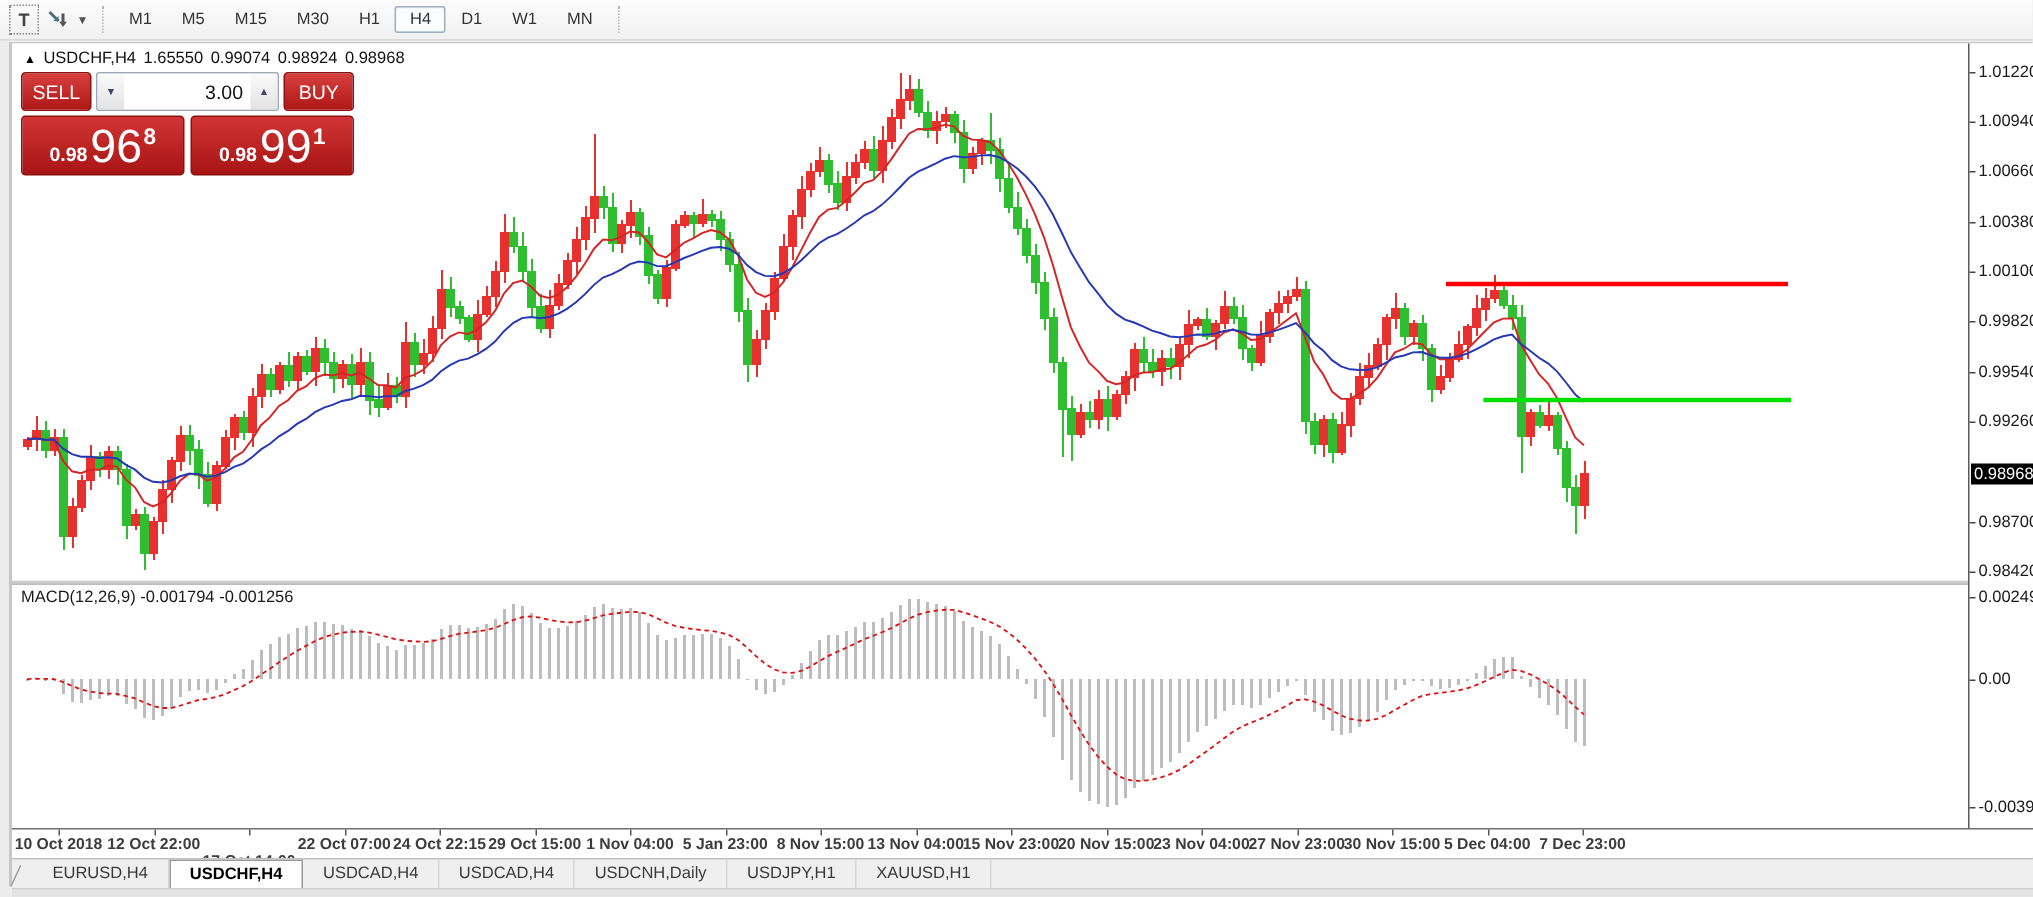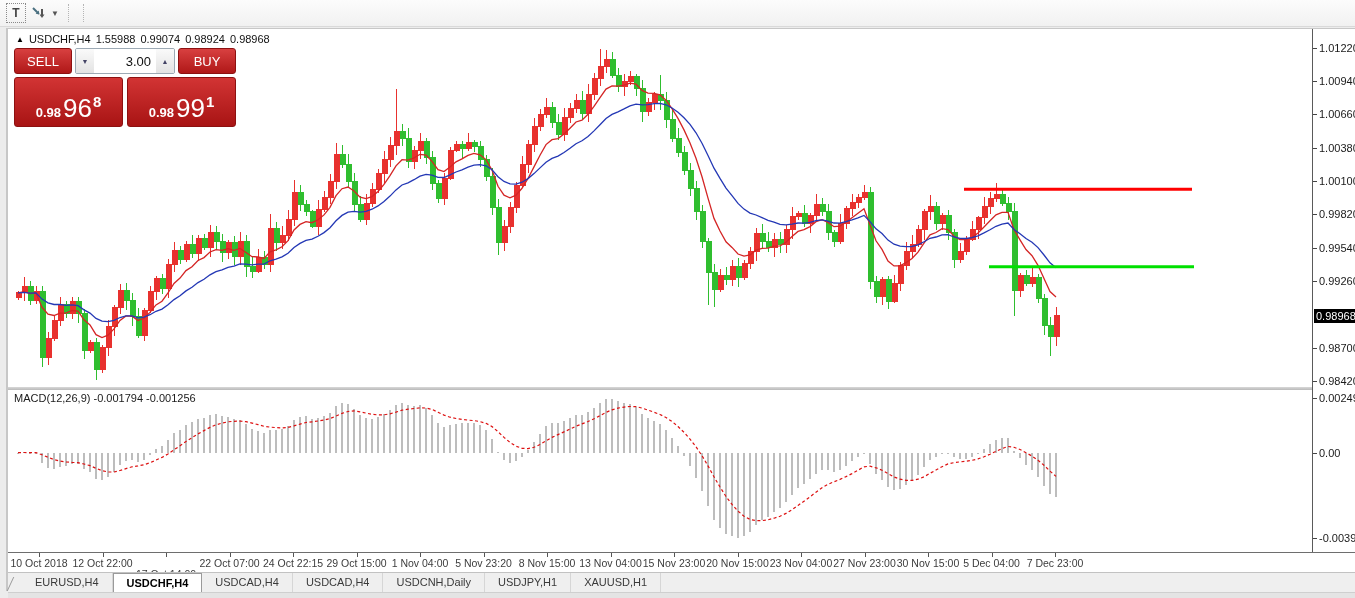--- a/index.html
+++ b/index.html
@@ -34,40 +34,40 @@
                    padding:1px 2px; text-align:left; }
 
   #chart-title { position:absolute; left:8px; top:4px; font-size:11px; color:#111; display:flex; gap:5px;
                  align-items:center; white-space:nowrap; }
   #chart-title .tri { font-size:8px; color:#000; }
 
   
   #trade-panel { position:absolute; left:6px; top:19px; width:222px; }
   #tp-row1 { display:flex; height:26px; }
   .tp-btn { background:linear-gradient(#d84040,#b01818); color:#fff; font-size:13px; border:1px solid #8d1111;
-            border-radius:3px; width:58px; display:flex; align-items:center; justify-content:center; cursor:pointer; }
+            border-radius:3px; width:47px; display:flex; align-items:center; justify-content:center; cursor:pointer; }
   #vol-box { flex:1; display:flex; margin:0 3px; border:1px solid #9daab5; border-radius:2px; background:#fff; overflow:hidden; }
   .vol-step { width:18px; background:linear-gradient(#fafafa,#e3e3e3); border:0; font-size:7px; color:#446;
               cursor:pointer; }
   #vol-input { flex:1; border:0; outline:0; text-align:right; font-size:13px; padding-right:5px; color:#111;
                font-family:"Liberation Sans",sans-serif; width:50px; }
-  #tp-row2 { display:flex; margin-top:3px; gap:4px; height:50px; }
+  #tp-row2 { display:flex; margin-top:3px; gap:4px; height:40px; }
   .price-box { flex:1; background:linear-gradient(#d23434,#a81414); border:1px solid #8d1111; border-radius:3px;
                color:#fff; display:flex; align-items:flex-end; justify-content:center; padding-bottom:3px; cursor:pointer; }
   .price-box .small { font-size:13px; font-weight:bold; margin-right:2px; margin-bottom:3px; }
-  .price-box .big { font-size:26px; font-weight:normal; line-height:30px; }
+  .price-box .big { font-size:31px; font-weight:normal; line-height:30px; }
   .price-box .sup { font-size:15px; font-weight:bold; margin-left:1px; margin-bottom:13px; }
 
   #macd-label { position:absolute; left:6px; top:2px; font-size:11px; color:#1a1a1a; white-space:nowrap; }
 
   
   #date-row { position:absolute; left:0; top:523px; width:1349px; height:19px; background:#fff;
               border-top:1px solid #6e6e6e; }
   .date-label { position:absolute; top:4px; transform:translateX(-50%); font-size:10.5px; color:#3c3c3c;
-                white-space:nowrap; }
+                white-space:nowrap;font-weight:bold; }
   .date-tick { position:absolute; top:0; width:1px; height:4px; background:#555; }
 
   
   #tabbar { position:absolute; left:0; top:543px; width:1349px; height:20px; background:#efefef;
             border-top:1px solid #c2c2c2; display:flex; align-items:stretch; padding-left:14px; }
   #tab-lead { position:absolute; left:2px; top:4px; width:10px; height:14px;
               border-left:1px solid #9a9a9a; transform:skewX(-25deg); }
   .tab { padding:3px 13px 0 13px; font-size:11px; color:#3a3a3a; border-right:1px solid #d6d6d6;
          cursor:pointer; white-space:nowrap; }
   .tab.active { background:#fff; font-weight:bold; color:#000; border:1px solid #9a9a9a; border-bottom:0;
@@ -87,20 +87,31 @@
     <div class="tool-btn">
       <svg width="18" height="16" viewBox="0 0 18 16">
         <path d="M3 3 L9 9" stroke="#4a7080" stroke-width="2" fill="none"></path>
         <path d="M9 9 L9 5.6 L5.6 9 Z" fill="#4a7080" transform="rotate(0 9 9)"></path>
         <path d="M12 4 L12 11" stroke="#555" stroke-width="2" fill="none"></path>
         <path d="M9.5 9.5 L14.5 9.5 L12 13 Z" fill="#555"></path>
       </svg>
       <span class="caret">▼</span>
     </div>
     <div class="vsep"></div>
+    <div id="tf-group" style="display:flex;">
+        <div class="tf-btn">M1</div>
+        <div class="tf-btn">M5</div>
+        <div class="tf-btn">M15</div>
+        <div class="tf-btn">M30</div>
+        <div class="tf-btn">H1</div>
+        <div class="tf-btn active">H4</div>
+        <div class="tf-btn">D1</div>
+        <div class="tf-btn">W1</div>
+        <div class="tf-btn">MN</div>
+      </div>
     <div class="vsep"></div>
   </div>
 
   <div id="chartwin">
 
     <div id="price-area">
       <svg id="price-svg" width="1304" height="359">
           <line x1="10.5" y1="262.03926663292583" x2="10.5" y2="270.98588576871805" stroke="#e8312e" stroke-width="1" shape-rendering="crispEdges"></line>
           <rect x="8" y="263.9223999999994" width="5" height="4.761600000000783" fill="#e8312e" stroke="#e8312e" shape-rendering="crispEdges"></rect>
           <line x1="16.5" y1="248.04442407757605" x2="16.5" y2="271.5328663989599" stroke="#e8312e" stroke-width="1" shape-rendering="crispEdges"></line>
@@ -450,21 +461,21 @@
           <line x1="1048.5" y1="278.1294782058283" x2="1048.5" y2="316.96927965773386" stroke="#e8312e" stroke-width="1" shape-rendering="crispEdges"></line>
           <rect x="1046" y="286.7780799999998" width="5" height="21.18912000000006" fill="#e8312e" stroke="#e8312e" shape-rendering="crispEdges"></rect>
           <polyline points="10,263.9 16,262.6 22,264.5 28,264.1 34,278.3 40,285.2 46,286.5 52,284.2 58,284.2 64,281.5 70,282.1 76,290.8 82,295.9 88,305.7 94,308.6 100,306.1 106,299.9 112,291.4 118,286.9 124,287.1 130,291.4 136,289.3 142,283.4 148,275.9 154,272.2 160,264.0 166,254.5 172,249.1 178,241.6 184,237.8 190,231.5 196,228.6 202,223.0 208,220.7 214,221.3 220,219.7 226,221.3 232,219.4 238,223.5 244,227.7 250,227.8 256,229.5 262,222.9 268,220.9 274,217.7 280,211.6 286,201.0 292,195.4 298,192.6 304,193.7 310,190.8 316,185.9 322,178.3 328,166.7 334,159.7 340,158.0 346,162.0 352,168.2 358,169.6 364,167.6 370,162.5 376,155.4 382,146.7 388,136.8 394,130.7 400,131.2 406,128.9 412,125.3 418,126.0 424,132.3 430,140.6 436,142.6 442,137.9 448,132.8 454,129.9 460,126.4 466,124.4 472,125.8 478,130.6 484,141.1 490,157.3 496,166.2 502,168.9 508,166.2 514,159.3 520,149.5 526,137.9 532,126.2 538,115.6 544,110.7 550,109.6 556,105.0 562,99.3 568,93.0 574,91.1 580,85.3 586,77.4 592,68.6 598,60.1 604,57.0 610,57.2 616,56.1 622,54.1 628,55.2 634,61.4 640,64.1 646,64.3 652,65.8 658,71.2 664,79.7 670,89.4 676,100.9 682,113.9 688,129.2 694,147.8 700,169.1 706,189.4 712,202.0 718,212.8 724,218.4 730,225.0 736,227.1 742,226.0 748,221.2 754,219.3 760,219.2 766,217.2 772,216.8 778,213.2 784,207.6 790,202.4 796,200.7 802,197.6 808,192.7 814,190.6 820,193.4 826,197.7 832,197.1 838,193.1 844,188.8 850,184.3 856,179.8 862,195.8 868,211.8 874,220.4 880,232.0 886,236.9 892,236.9 898,233.6 904,229.5 910,223.1 916,214.2 922,205.9 928,203.5 934,199.7 940,200.5 946,207.2 952,210.5 958,210.5 964,208.3 970,204.0 976,198.0 982,191.8 988,185.9 994,183.4 1000,183.3 1006,200.7 1012,210.8 1018,220.5 1024,226.7 1030,236.3 1036,249.6 1042,262.5 1048,267.9" fill="none" stroke="#d42525" stroke-width="1.3"></polyline>
           <polyline points="10,263.9 16,263.4 22,264.1 28,264.0 34,270.1 40,273.8 46,275.5 52,275.5 58,276.3 64,275.9 70,276.7 76,280.9 82,284.1 88,289.4 94,292.2 100,292.7 106,291.3 112,288.5 118,286.8 124,286.9 130,288.8 136,288.1 142,285.7 148,282.3 154,280.1 160,275.8 166,270.6 172,266.8 178,261.9 184,258.3 190,253.6 196,250.3 202,245.8 208,242.7 214,240.8 220,238.3 226,237.2 232,234.9 238,235.1 244,235.8 250,235.1 256,235.1 262,231.8 268,230.1 274,227.8 280,224.3 286,218.5 292,214.4 298,211.4 304,210.1 310,207.3 316,203.6 322,198.7 328,191.8 334,186.4 340,183.1 346,182.4 352,183.2 358,182.3 364,180.2 370,176.9 376,172.5 382,167.1 388,160.9 394,156.0 400,153.8 406,150.7 412,147.1 418,145.3 424,146.1 430,148.4 436,148.5 442,145.9 448,143.0 454,140.8 460,138.2 466,136.2 472,135.7 478,136.8 484,140.8 490,147.7 496,152.4 502,154.9 508,155.1 514,153.2 520,149.6 526,144.6 532,138.9 538,133.2 544,129.4 550,127.1 556,123.5 562,119.3 568,114.7 574,111.8 580,107.4 586,101.9 592,95.8 598,89.5 604,85.4 610,82.8 616,79.9 622,76.8 628,75.1 634,75.8 640,75.6 646,74.6 652,74.3 658,75.8 664,79.0 670,83.2 676,88.7 682,95.4 688,103.8 694,114.2 700,126.5 706,139.2 712,149.4 718,159.1 724,166.6 730,174.4 736,180.1 742,184.1 748,186.0 754,188.6 760,191.4 766,193.2 772,195.3 778,195.8 784,195.1 790,194.0 796,194.1 802,193.4 808,191.7 814,190.9 820,192.1 826,194.0 832,194.1 838,192.7 844,190.9 850,188.8 856,186.4 862,192.6 868,199.8 874,204.6 880,211.1 886,215.2 892,217.2 898,217.7 904,217.5 910,215.9 916,212.7 922,209.3 928,208.0 934,205.9 940,205.7 946,208.0 952,209.4 958,209.5 964,208.7 970,206.8 976,203.9 982,200.7 988,197.3 994,195.2 1000,194.0 1006,200.4 1012,204.8 1018,209.5 1024,213.2 1030,218.6 1036,226.0 1042,233.8 1048,238.8" fill="none" stroke="#2438b5" stroke-width="1.3"></polyline>
           <line x1="956" y1="160.35760000000025" x2="1184" y2="160.35760000000025" stroke="#ff0000" stroke-width="3"></line>
           <line x1="981" y1="237.73359999999965" x2="1186" y2="237.73359999999965" stroke="#00e000" stroke-width="3"></line>
         </svg>
       <div id="chart-title">
         <span class="tri">▲</span>
         <span>USDCHF,H4</span>
-        <span>1.55988</span>
+        <span>1.65550</span>
         <span>0.99074</span>
         <span>0.98924</span>
         <span>0.98968</span>
       </div>
 
       <div id="trade-panel">
         <div id="tp-row1">
           <div class="tp-btn">SELL</div>
           <div id="vol-box">
             <button class="vol-step">▼</button>
@@ -714,21 +725,21 @@
         <div class="date-label" style="left: 158px; margin-top: 11px;">17 Oct 14:00</div>
         <div class="date-tick" style="left: 221.5px;"></div>
         <div class="date-label" style="left: 221.5px;">22 Oct 07:00</div>
         <div class="date-tick" style="left: 285px;"></div>
         <div class="date-label" style="left: 285px;">24 Oct 22:15</div>
         <div class="date-tick" style="left: 348.5px;"></div>
         <div class="date-label" style="left: 348.5px;">29 Oct 15:00</div>
         <div class="date-tick" style="left: 412px;"></div>
         <div class="date-label" style="left: 412px; text-align: right;">1 Nov 04:00</div>
         <div class="date-tick" style="left: 475.5px;"></div>
-        <div class="date-label" style="left: 475.5px;">5 Nov 23:20</div>
+        <div class="date-label" style="left: 475.5px;">5 Jan 23:00</div>
         <div class="date-tick" style="left: 539px;"></div>
         <div class="date-label" style="left: 539px;">8 Nov 15:00</div>
         <div class="date-tick" style="left: 602.5px;"></div>
         <div class="date-label" style="left: 602.5px;">13 Nov 04:00</div>
         <div class="date-tick" style="left: 666px;"></div>
         <div class="date-label" style="left: 666px;">15 Nov 23:00</div>
         <div class="date-tick" style="left: 729.5px;"></div>
         <div class="date-label" style="left: 729.5px;">20 Nov 15:00</div>
         <div class="date-tick" style="left: 793px;"></div>
         <div class="date-label" style="left: 793px;">23 Nov 04:00</div>

